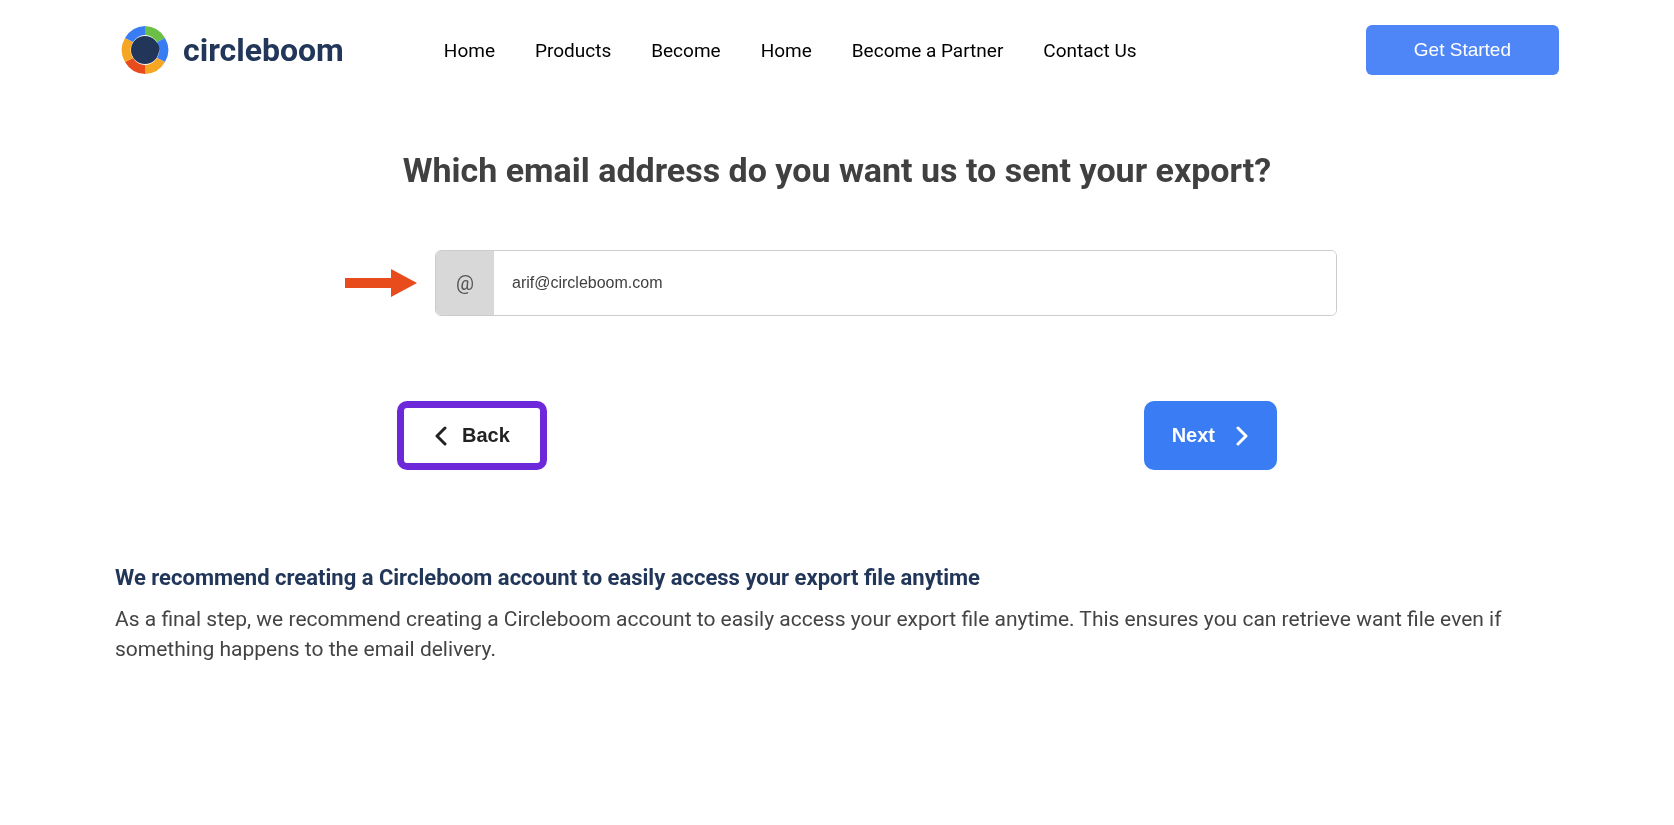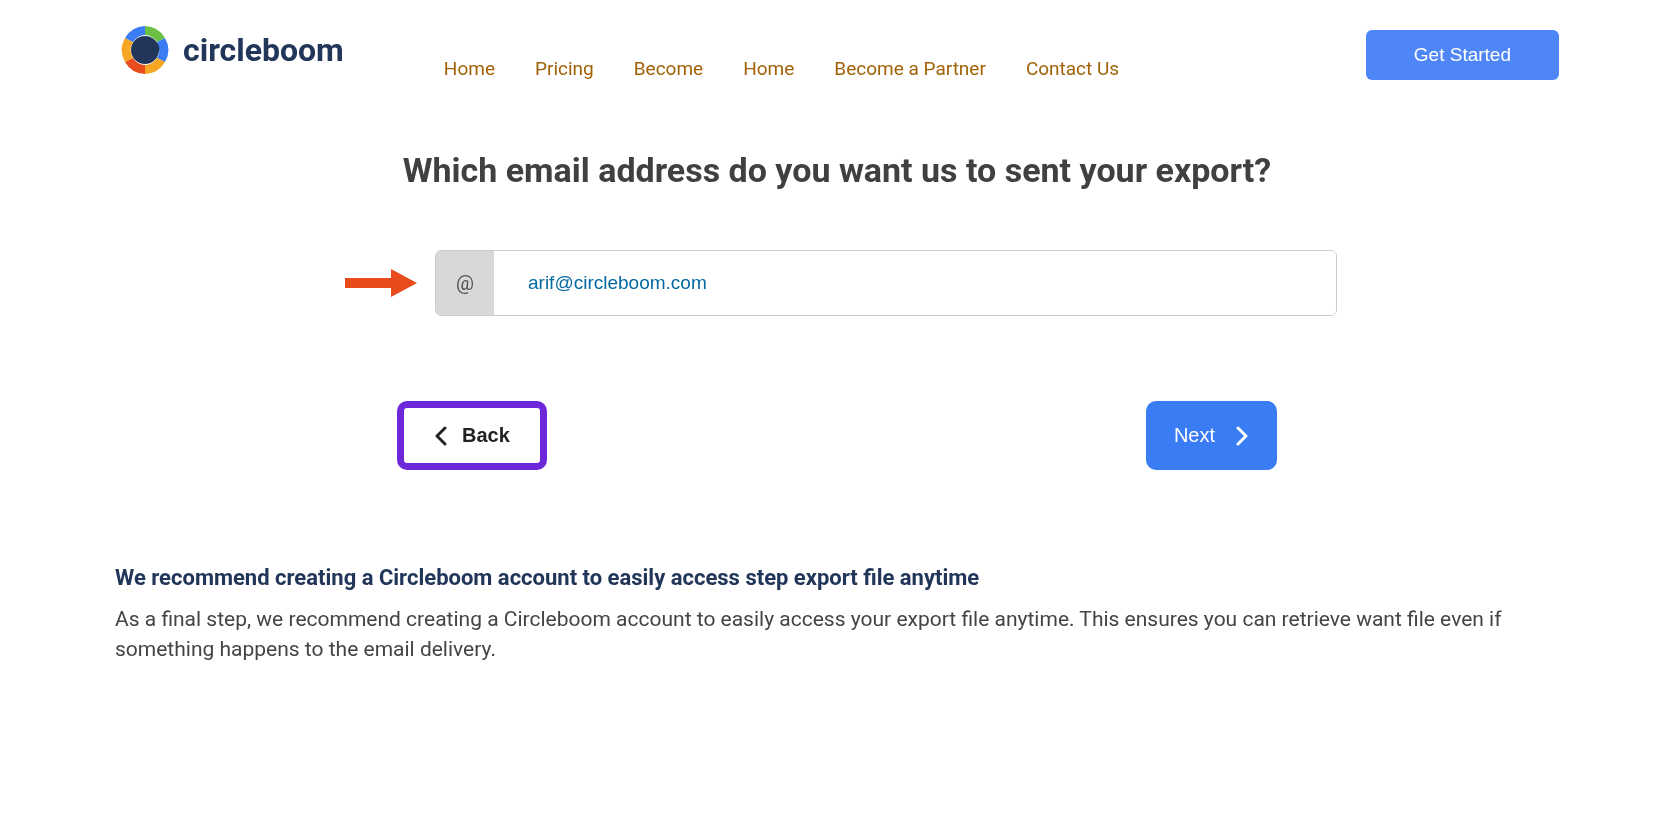--- a/index.html
+++ b/index.html
@@ -1,32 +1,32 @@
 <!DOCTYPE html>
 <html><head>
   <meta charset="utf-8">
   <style>
     * { margin: 0; padding: 0; box-sizing: border-box; }
     body { font-family: -apple-system, BlinkMacSystemFont, 'Segoe UI', Roboto, sans-serif; background: #fff; }
-    .header { display: flex; align-items: flex-end; padding: 20px 115px; gap: 40px; }
+    .header { display: flex; align-items: center; padding: 20px 115px; gap: 40px; }
     .logo { display: flex; align-items: center; gap: 8px; }
     .logo-text { font-size: 32px; font-weight: 700; color: #213659; }
     .nav { display: flex; gap: 40px; margin-left: 60px; flex: 1; }
-    .nav-item { font-size: 19px; color: #a16207; text-decoration: none; cursor: pointer; }
+    .nav-item { font-size: 19px; color: #000000; text-decoration: none; cursor: pointer; }
     .get-started-btn { background: #4f86f7; color: #fff; border: none; padding: 14px 48px; font-size: 19px; border-radius: 6px; cursor: pointer; }
     .main { padding: 50px 115px 0; }
     .heading { font-size: 34px; font-weight: 700; color: #404040; text-align: center; margin-bottom: 60px; }
     .input-row { display: flex; align-items: center; gap: 18px; max-width: 1000px; margin: 0 auto; }
     .arrow-wrap { width: 80px; display: flex; justify-content: flex-end; }
     .input-group { flex: 1; display: flex; border: 1px solid #ccc; border-radius: 6px; overflow: hidden; height: 66px; }
     .input-prefix { width: 58px; background: #d8d8d8; display: flex; align-items: center; justify-content: center; font-size: 20px; color: #555; }
-    .email-input { flex: 1; border: none; padding: 0 34px; font-size: 19px; outline: none; color: #0369a1; }
+    .email-input { flex: 1; border: none; padding: 0 18px; font-size: 16px; outline: none; color: #404040; }
     .buttons { display: flex; justify-content: space-between; max-width: 880px; margin: 85px auto 0; }
     .back-btn { background: #fff; border: 7px solid #6d28d9; border-radius: 10px; padding: 16px 30px; display: flex; align-items: center; gap: 14px; font-size: 20px; font-weight: 600; color: #222; cursor: pointer; }
-    .next-btn { background: #3a7cf3; color: #fff; border: none; border-radius: 10px; padding: 16px 28px; display: flex; align-items: center; gap: 20px; font-size: 20px; font-weight: 400; cursor: pointer; }
+    .next-btn { background: #3a7cf3; color: #fff; border: none; border-radius: 10px; padding: 16px 28px; display: flex; align-items: center; gap: 20px; font-size: 20px; font-weight: 700; cursor: pointer; }
     .footer-text { margin-top: 95px; }
     .recommend-title { font-size: 22px; font-weight: 700; color: #213659; margin-bottom: 14px; }
     .recommend-body { font-size: 21px; color: #444; line-height: 1.45; }
   </style>
 </head>
 <body>
 
 <div class="header">
   <div class="logo">
     <svg width="60" height="60" viewBox="0 0 60 60">
@@ -36,21 +36,21 @@
       <path d="M 50 18 A 24 24 0 0 1 50 42 L 42 38 A 15 15 0 0 0 42 22 Z" fill="#3a7cf3"></path>
       <path d="M 50 42 A 24 24 0 0 1 30 54 L 30 45 A 15 15 0 0 0 42 38 Z" fill="#f5a623"></path>
       <path d="M 30 54 A 24 24 0 0 1 10 42 L 18 38 A 15 15 0 0 0 30 45 Z" fill="#e84b1c"></path>
       <path d="M 10 42 A 24 24 0 0 1 10 18 L 18 22 A 15 15 0 0 0 18 38 Z" fill="#f5a623"></path>
       <path d="M 10 18 A 24 24 0 0 1 30 6 L 30 15 A 15 15 0 0 0 18 22 Z" fill="#3a7cf3"></path>
     </svg>
     <span class="logo-text">circleboom</span>
   </div>
   <nav class="nav">
     <a class="nav-item">Home</a>
-    <a class="nav-item">Pricing</a>
+    <a class="nav-item">Products</a>
     <a class="nav-item">Become</a>
     <a class="nav-item">Home</a>
     <a class="nav-item">Become a Partner</a>
     <a class="nav-item">Contact Us</a>
   </nav>
   <button class="get-started-btn">Get Started</button>
 </div>
 
 <div class="main">
   <h1 class="heading">Which email address do you want us to sent your export?</h1>
@@ -77,16 +77,16 @@
     </button>
     <button class="next-btn">
       <span>Next</span>
       <svg width="14" height="20" viewBox="0 0 14 20">
         <polyline points="3,2 11,10 3,18" fill="none" stroke="#fff" stroke-width="3" stroke-linecap="round" stroke-linejoin="round"></polyline>
       </svg>
     </button>
   </div>
 
   <div class="footer-text">
-    <div class="recommend-title">We recommend creating a Circleboom account to easily access step export file anytime</div>
+    <div class="recommend-title">We recommend creating a Circleboom account to easily access your export file anytime</div>
     <div class="recommend-body">As a final step, we recommend creating a Circleboom account to easily access your export file anytime. This ensures you can retrieve want file even if something happens to the email delivery.</div>
   </div>
 </div>
 
 </body></html>

